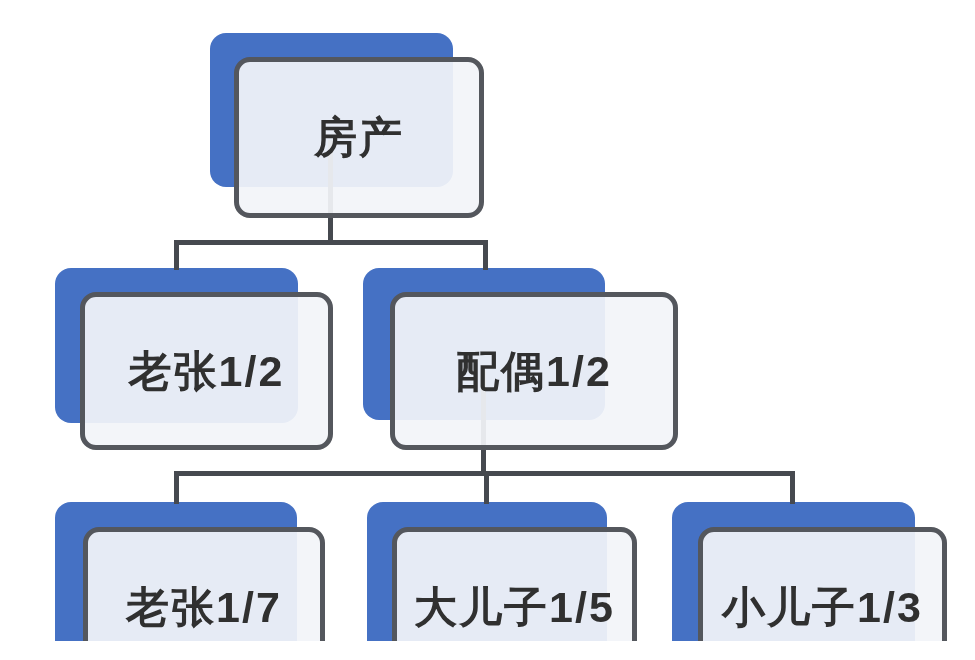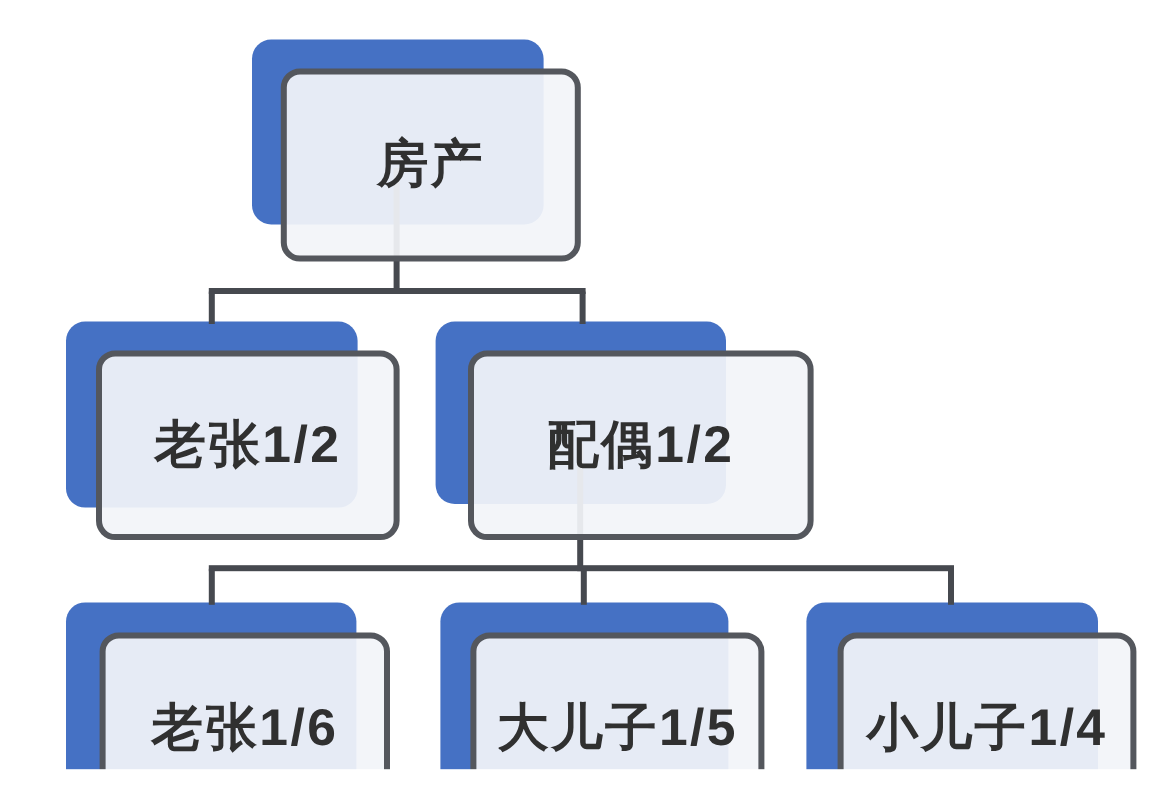--- a/index.html
+++ b/index.html
@@ -86,28 +86,28 @@
     <span class="label">老张1/2</span>
   </div>
 
   <div class="shadow" style="left:363px; top:268px; width:242px; height:152px;"></div>
   <div class="card" style="left:390px; top:292px; width:288px; height:158px;">
     <span class="label">配偶1/2</span>
   </div>
 
   <div class="shadow" style="left:55px; top:502px; width:242px; height:160px;"></div>
   <div class="card" style="left:83px; top:527px; width:242px; height:160px;">
-    <span class="label">老张1/6</span>
+    <span class="label">老张1/7</span>
   </div>
 
   <div class="shadow" style="left:367px; top:502px; width:240px; height:160px;"></div>
   <div class="card" style="left:392px; top:527px; width:245px; height:160px;">
     <span class="label">大儿子1/5</span>
   </div>
 
   <div class="shadow" style="left:672px; top:502px; width:243px; height:160px;"></div>
   <div class="card" style="left:698px; top:527px; width:249px; height:160px;">
-    <span class="label">小儿子1/4</span>
+    <span class="label">小儿子1/3</span>
   </div>
 
   <div class="crop-mask"></div>
 
 </div>
 
 </body></html>

